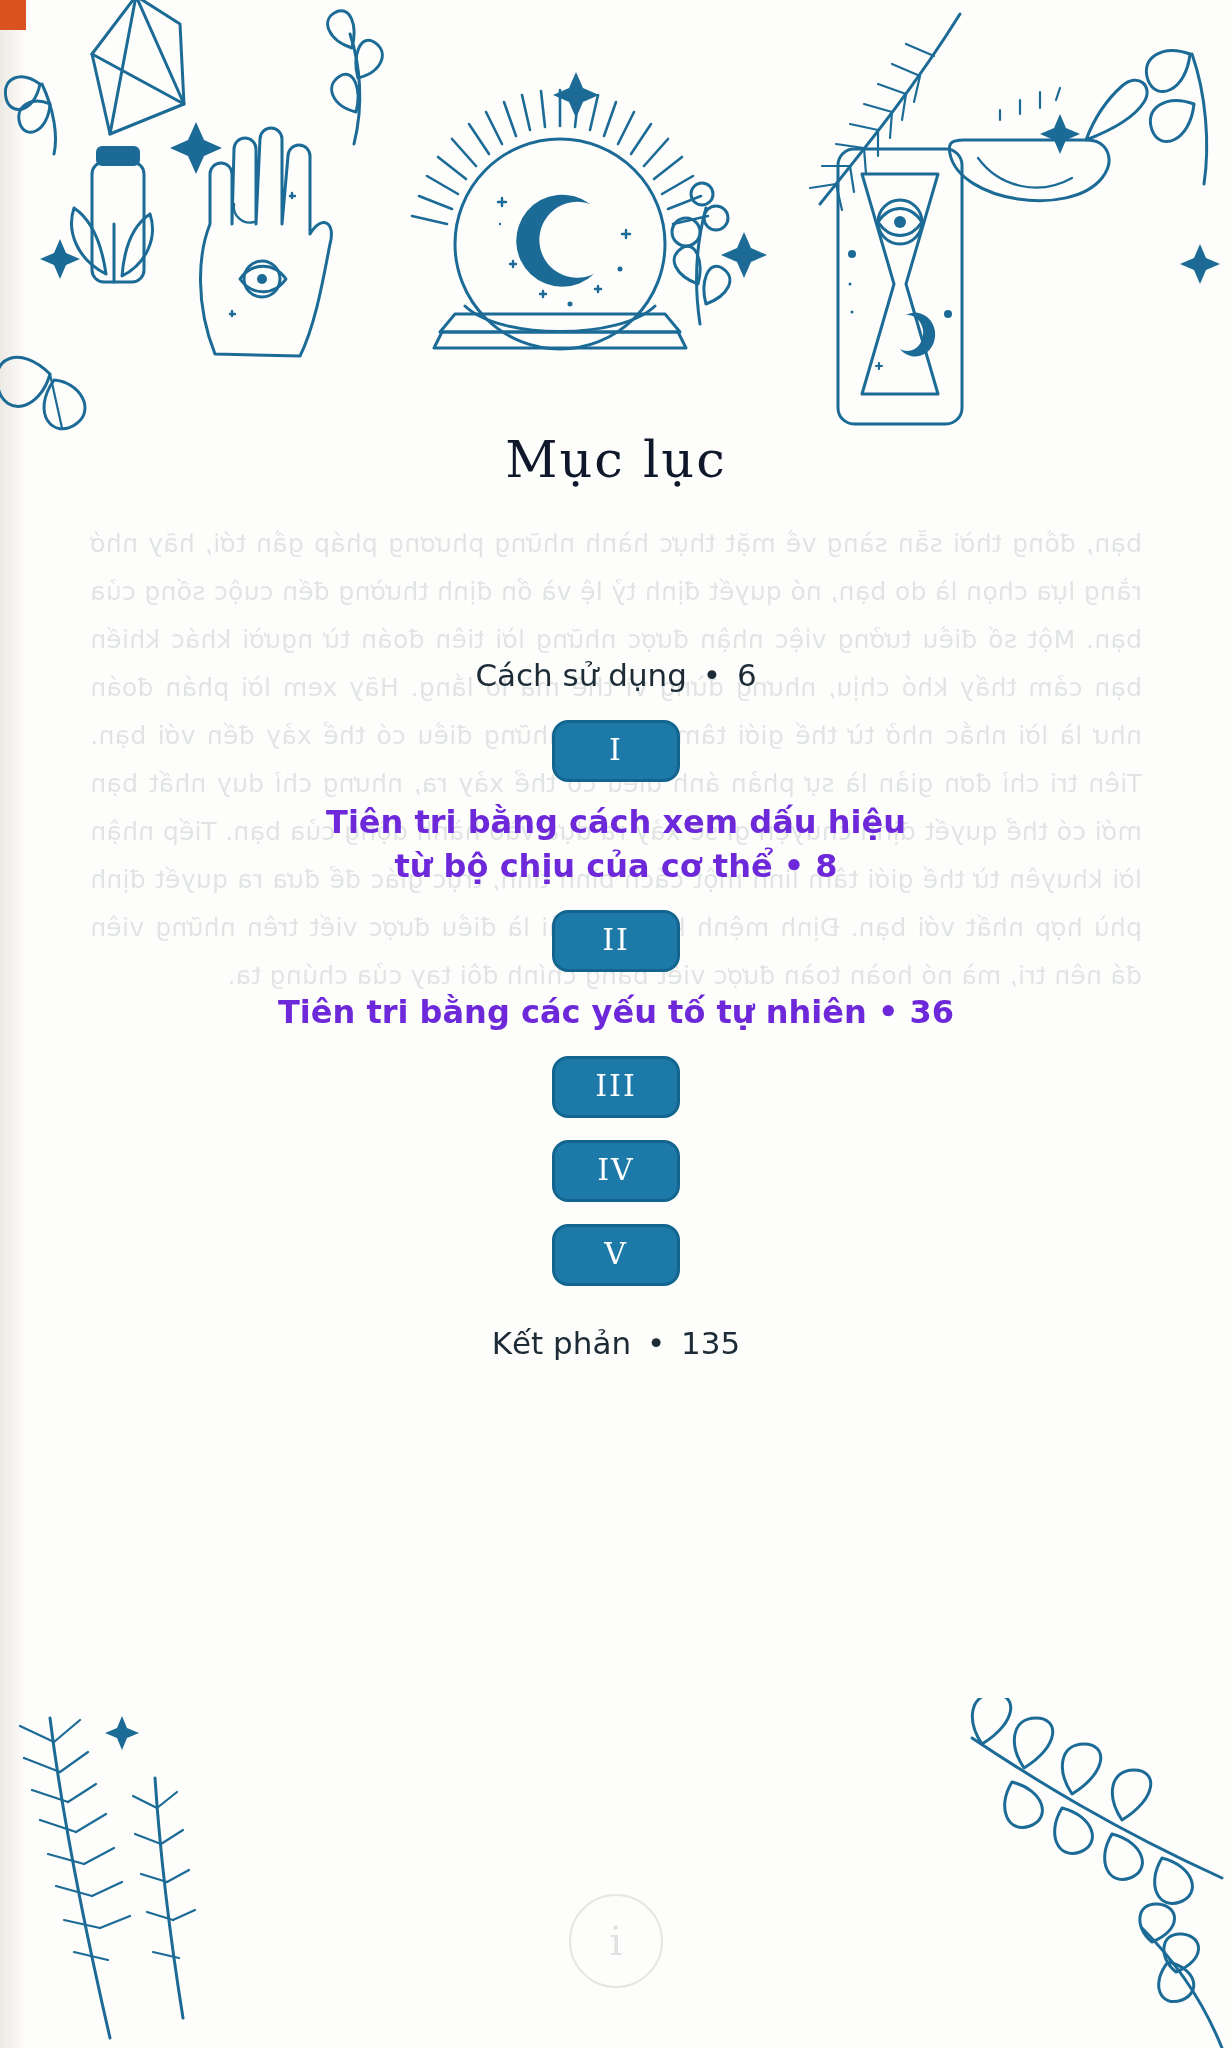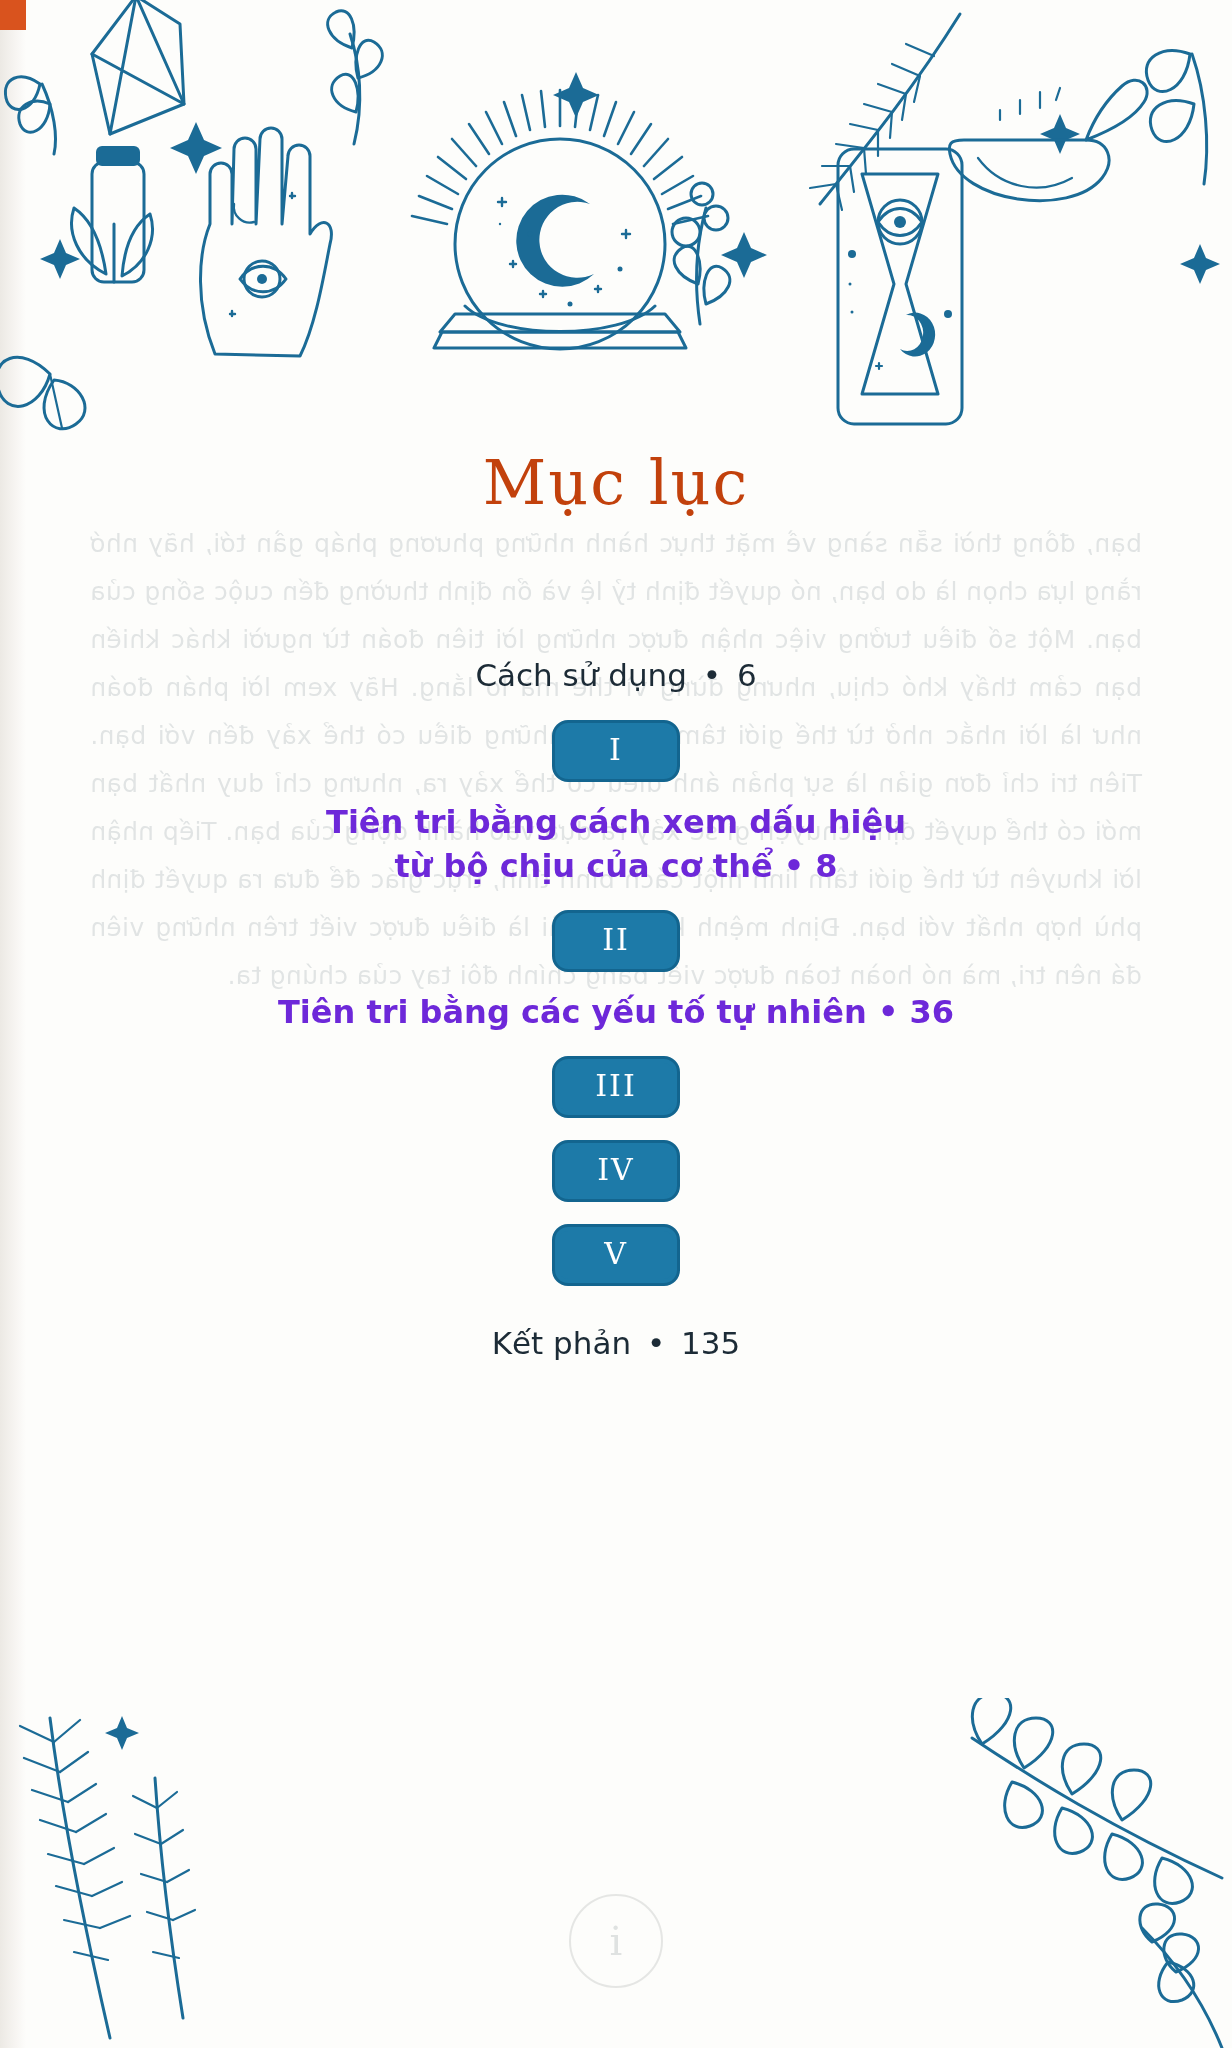--- a/index.html
+++ b/index.html
@@ -64,27 +64,27 @@
   }
   .deco-bottom-left {
     left: -10px; bottom: -10px; width: 330px; height: 400px;
   }
   .deco-bottom-right {
     right: -10px; bottom: -10px; width: 330px; height: 360px;
   }
 
   .title {
     position: absolute;
-    top: 446px;
+    top: 430px;
     width: 100%;
     text-align: center;
     font-family: "DejaVu Serif", serif;
-    font-size: 62px;
+    font-size: 51px;
     letter-spacing: 2px;
-    color: #c2410c;
+    color: #0f172a;
   }
 
   .toc {
     position: absolute;
     top: 628px;
     left: 0;
     right: 0;
     text-align: center;
     color: #1d2a33;
     margin-top: 24px;

